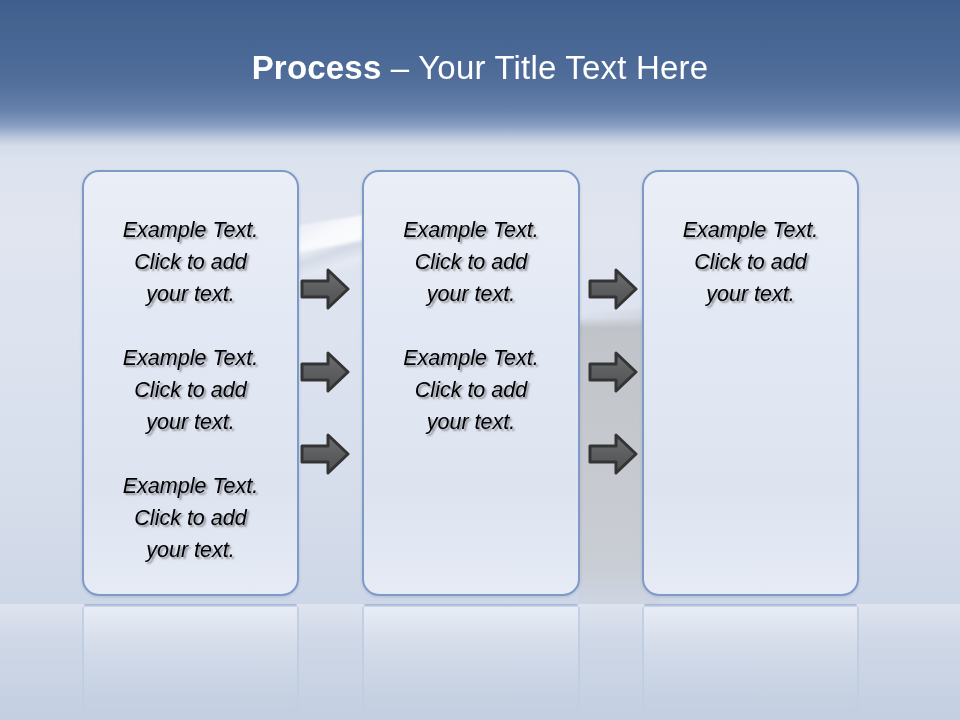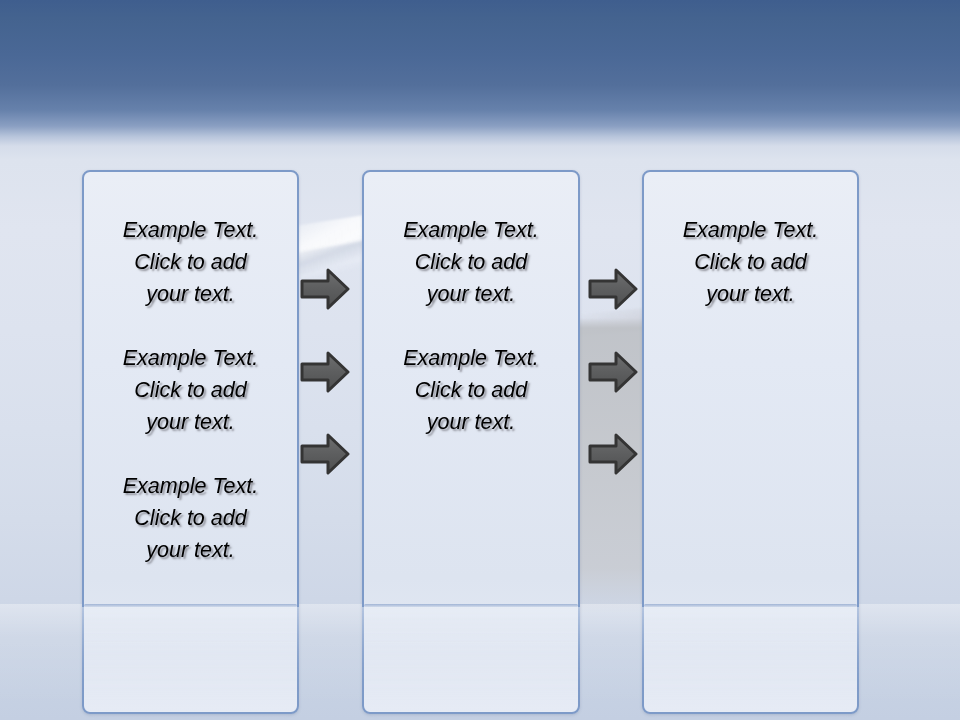--- a/index.html
+++ b/index.html
@@ -117,23 +117,23 @@
     font-weight: bold;
   }
   .title-rest {
     font-weight: normal;
   }
 
   
   .box {
     position: absolute;
     top: 170px;
-    height: 544px;
+    height: 426px;
     border: 2px solid #7d9ac8;
-    border-radius: 8px;
+    border-radius: 17px;
     background: linear-gradient(to bottom, #eaeef6 0%, #e3e9f4 35%, #dde4f0 75%, #e6ebf5 100%);
     box-shadow: 0 1px 3px rgba(90,110,145,0.25);
     box-sizing: border-box;
   }
   .box-1 { left: 82px;  width: 217px; }
   .box-2 { left: 362px; width: 218px; }
   .box-3 { left: 642px; width: 217px; }
 
   .box-inner {
     position: absolute;
@@ -202,20 +202,21 @@
 
 <div class="slide">
 
   <div class="bg-base"></div>
   <div class="bg-swoosh-light"></div>
   <div class="bg-swoosh-light2"></div>
   <div class="bg-gray-band-top"></div>
   <div class="bg-gray-band"></div>
   <div class="bg-floor"></div>
 
+  <div class="title-bar"><span class="title-strong">Process</span><span class="title-rest"> – Your Title Text Here</span></div>
 
   <div class="box box-1">
     <div class="box-inner">
       <div class="text-block tb-a">Example Text.
 Click  to add
 your text.</div>
       <div class="text-block tb-b">Example Text.
 Click  to add
 your text.</div>
       <div class="text-block tb-c">Example Text.

